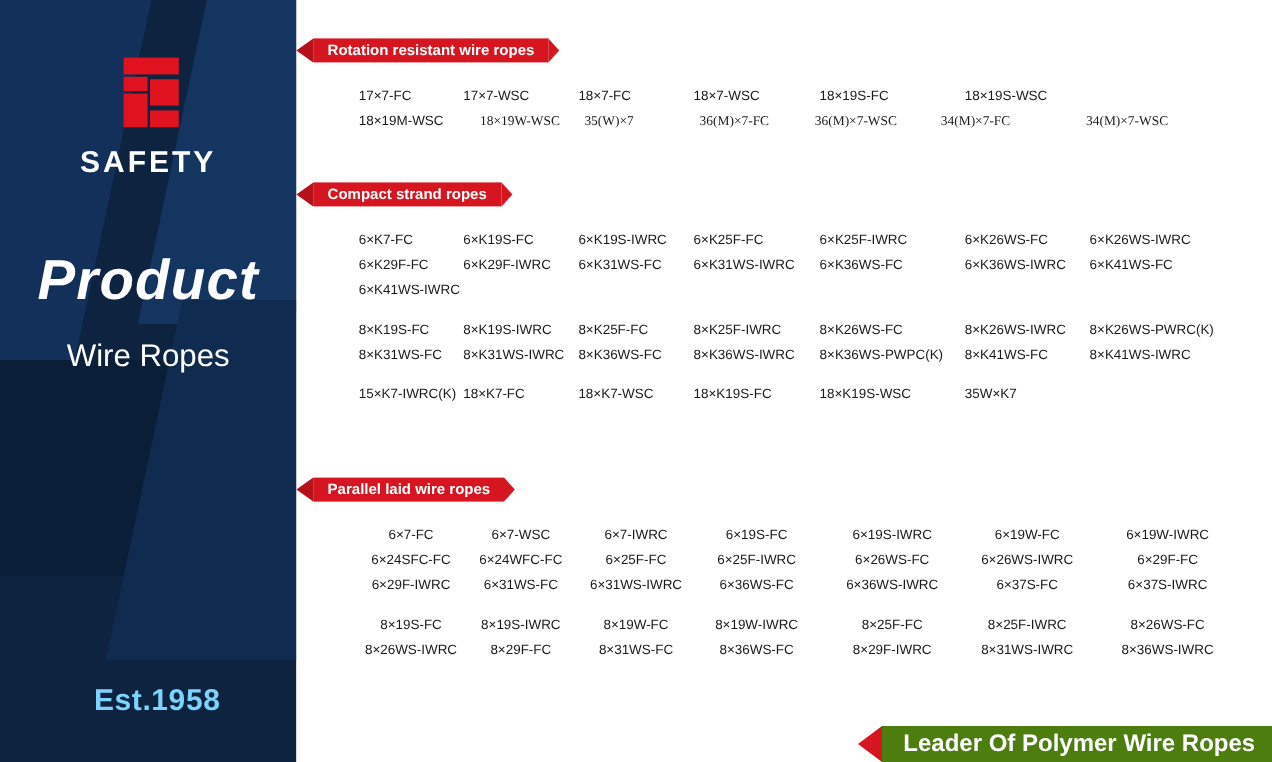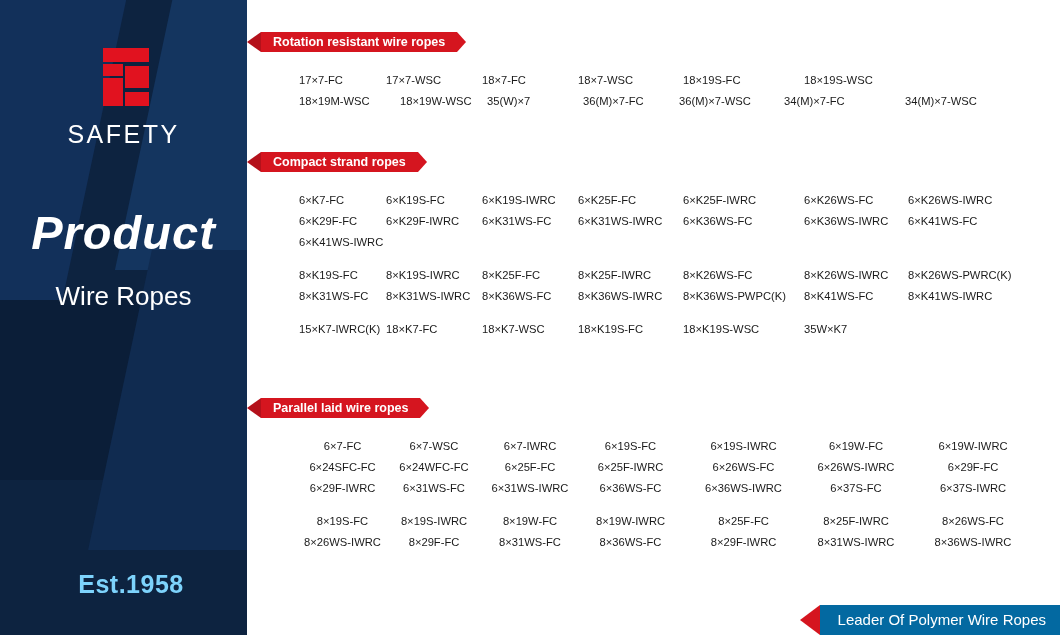--- a/index.html
+++ b/index.html
@@ -37,21 +37,21 @@
 
   .logo-wrap { position:absolute; top:48px; left:0; width:247px; text-align:center; }
   .logo-mark { display:inline-block; width:54px; height:58px; position:relative; }
   .logo-mark span { position:absolute; background:#e1121f; display:block; }
   .lm1 { left:6px;  top:0;   width:46px; height:14px; }
   .lm2 { left:6px;  top:16px;width:20px; height:12px; }
   .lm3 { left:28px; top:18px;width:24px; height:22px; }
   .lm4 { left:6px;  top:30px;width:20px; height:28px; }
   .lm5 { left:28px; top:44px;width:24px; height:14px; }
   .brand {
-    margin-top:10px; color:#ffffff; font-size:25px; font-weight:normal;
+    margin-top:10px; color:#ffffff; font-size:25px; font-weight:bold;
     letter-spacing:2.5px;
   }
   .product-title {
     position:absolute; top:205px; left:0; width:247px; text-align:center;
     color:#ffffff; font-size:47px; font-weight:bold; letter-spacing:1px;font-style:italic;
   }
   .subtitle {
     position:absolute; top:282px; left:0; width:247px; text-align:center;
     color:#ffffff; font-size:26px; line-height:1.12; font-weight:normal;
   }
@@ -85,21 +85,21 @@
   .grid { display:grid; grid-template-columns: repeat(7, 102px); }
   .grid.cols7 { grid-template-columns: 87px 96px 96px 105px 121px 104px 130px; }
   .cell {
     font-size:11.2px; color:#1a1a1a; line-height:21px; white-space:nowrap;
   }
   .group-gap { height:12px; }
 
   
   .footer-ribbon {
     position:absolute; right:0; bottom:0; height:30px;
-    background:#0369a1; color:#fff; font-weight:normal; font-size:15px;
+    background:#4d7c0f; color:#fff; font-weight:bold; font-size:20px;
     line-height:30px; padding:0 14px 0 18px; white-space:nowrap;
   }
   .footer-ribbon .tail {
     position:absolute; left:-20px; top:0; width:0; height:0;
     border-top:15px solid transparent; border-bottom:15px solid transparent;
     border-right:20px solid #d5151f;
   }
 </style>
 </head>
 <body>
@@ -143,21 +143,21 @@
           <div class="cell">17×7-FC</div>
           <div class="cell">17×7-WSC</div>
           <div class="cell">18×7-FC</div>
           <div class="cell">18×7-WSC</div>
           <div class="cell">18×19S-FC</div>
           <div class="cell">18×19S-WSC</div>
         </div>
         <div class="grid cols7">
           <div class="cell">18×19M-WSC</div>
         </div>
-        <div class="grid cols7" style="margin-top:-21px; margin-left:101px;">
+        <div class="grid cols7" style="margin-top:-21px; margin-left:101px;font-family:Liberation Serif, serif;">
           <div class="cell">18×19W-WSC</div>
           <div class="cell">35(W)×7</div>
           <div class="cell">36(M)×7-FC</div>
           <div class="cell">36(M)×7-WSC</div>
           <div class="cell">34(M)×7-FC</div>
           <div class="cell">34(M)×7-WSC</div>
         </div>
       </div>
     </div>
 

